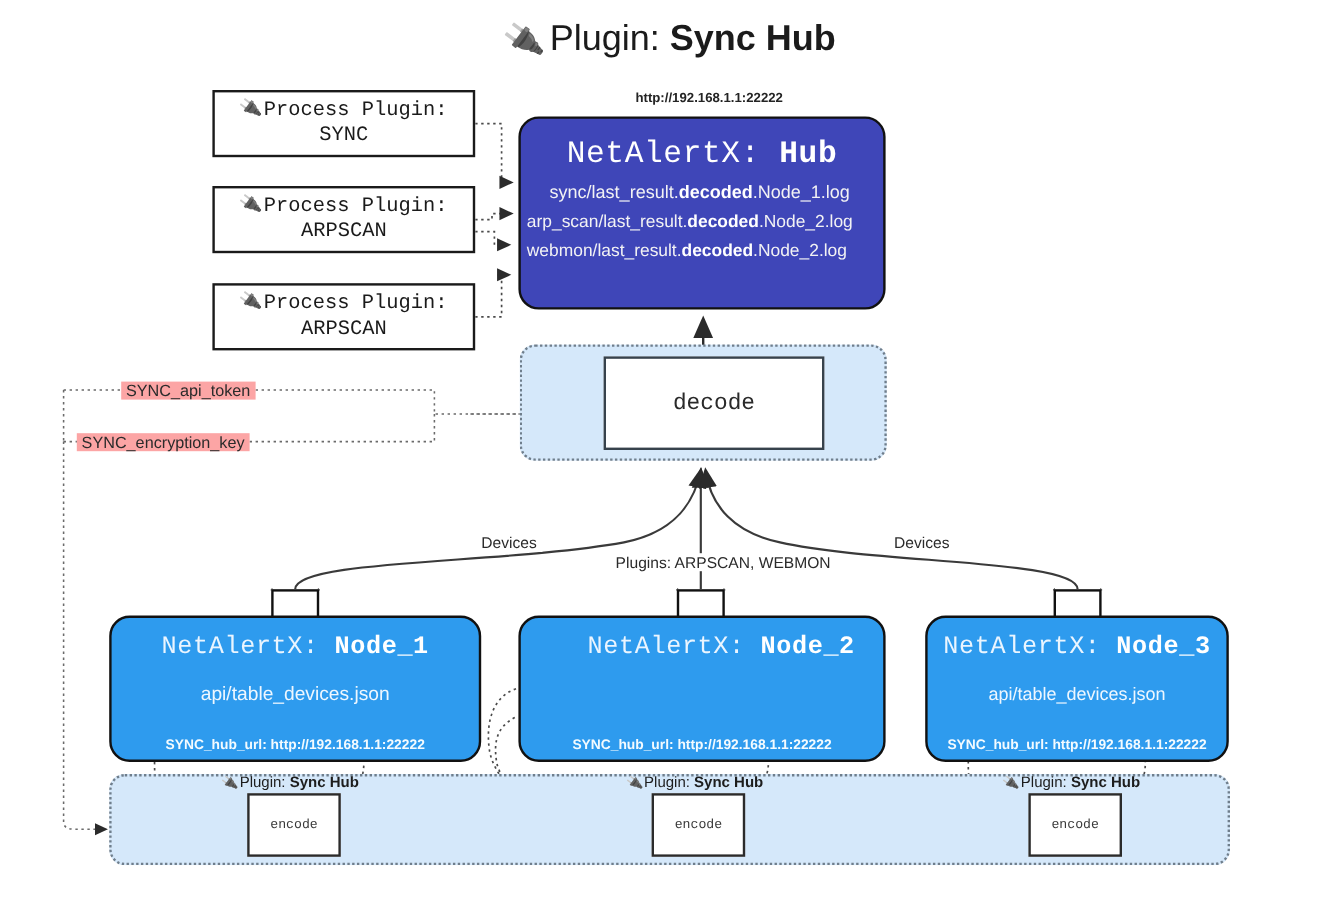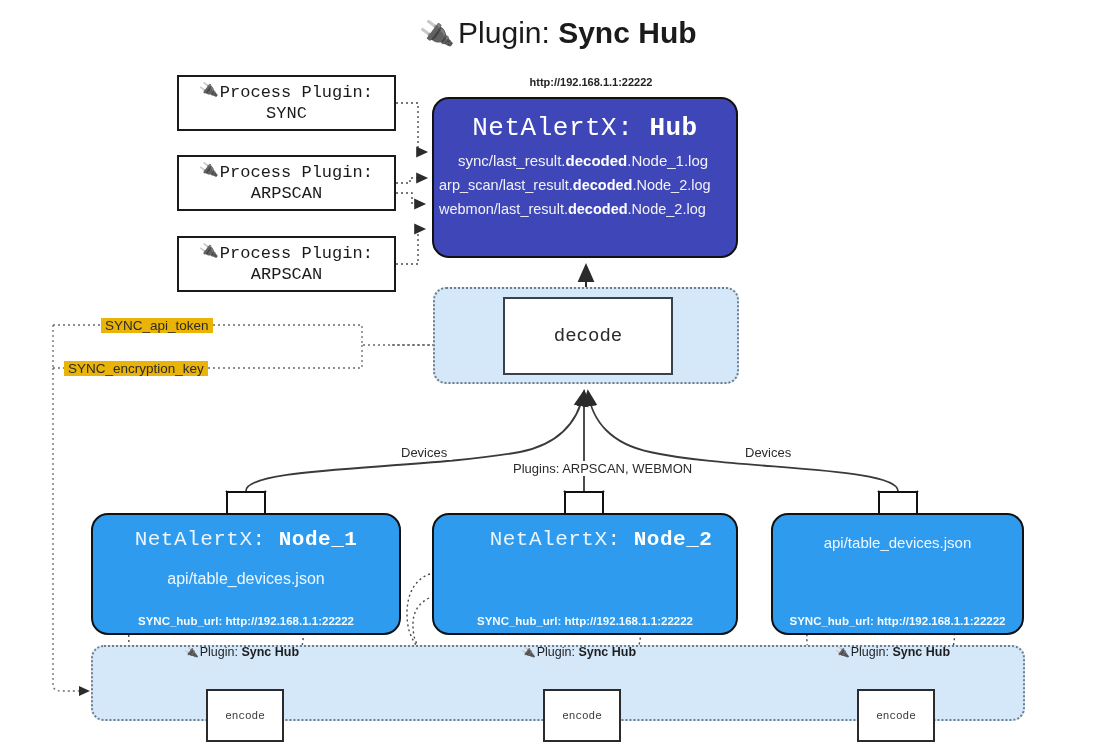--- a/index.html
+++ b/index.html
@@ -79,34 +79,34 @@
   #decode-wrap{
     position:absolute;left:433px;top:287px;
     width:306px;height:97px;
     background:#d5e8fa;
     border:2px dotted #6f7e8c;
     border-radius:13px;
     box-sizing:border-box;
   }
   #decode-box{
     position:absolute;left:503px;top:297px;
-    width:170px;height:78px;
+    width:184px;height:78px;
     background:#ffffff;
     border:2px solid #37424c;
     box-sizing:border-box;
     display:flex;align-items:center;justify-content:center;
     font-family:"Liberation Mono", monospace;
     font-size:19px;color:#2a2a2a;
   }
 
   
   .key-label{
     position:absolute;
     font-size:13.5px;color:#2b2b2b;
-    background:#eab308;
+    background:#fca5a5;
     padding:0 4px;
     white-space:nowrap;
   }
   #lbl-api-token{left:101px;top:318px;}
   #lbl-enc-key{left:64px;top:361px;}
 
   
   .edge-label{
     position:absolute;
     font-size:13px;color:#2b2b2b;
@@ -169,21 +169,21 @@
     border:2px dotted #6f7e8c;
     border-radius:13px;
     box-sizing:border-box;
   }
   .enc-box{
     position:absolute;width:78px;height:53px;
     background:#ffffff;border:2px solid #2b2b2b;
     box-sizing:border-box;
     display:flex;align-items:center;justify-content:center;
     font-family:"Liberation Mono", monospace;
-    font-size:11px;color:#3a3a3a;margin-top:28px;
+    font-size:11px;color:#3a3a3a;
   }
   #enc-1{left:206px;top:661px;}
   #enc-2{left:543px;top:661px;}
   #enc-3{left:857px;top:661px;}
   .enc-cap{
     position:absolute;
     font-size:12.5px;color:#1d1d1d;white-space:nowrap;
   }
   .enc-cap .plug{font-size:11px;display:inline-block;transform:rotate(-8deg);margin-right:1px;}
   .enc-cap b{font-weight:700;}
@@ -324,20 +324,21 @@
     </div>
     <div class="n-foot">SYNC_hub_url: http://192.168.1.1:22222</div>
   </div>
 
   <div class="node" id="node-2">
     <div class="n-title"><span>NetAlertX: </span><b>Node_2</b></div>
     <div class="n-foot">SYNC_hub_url: http://192.168.1.1:22222</div>
   </div>
 
   <div class="node" id="node-3">
+    <div class="n-title"><span>NetAlertX: </span><b>Node_3</b></div>
     <div class="n-lines">
       <div class="n-line">api/table_devices.json</div>
     </div>
     <div class="n-foot">SYNC_hub_url: http://192.168.1.1:22222</div>
   </div>
 
   <div id="encode-strip"></div>
 
   <div class="enc-cap" id="cap-1"><span class="plug">🔌</span><span>Plugin: </span><b>Sync Hub</b></div>
   <div class="enc-box" id="enc-1">encode</div>

